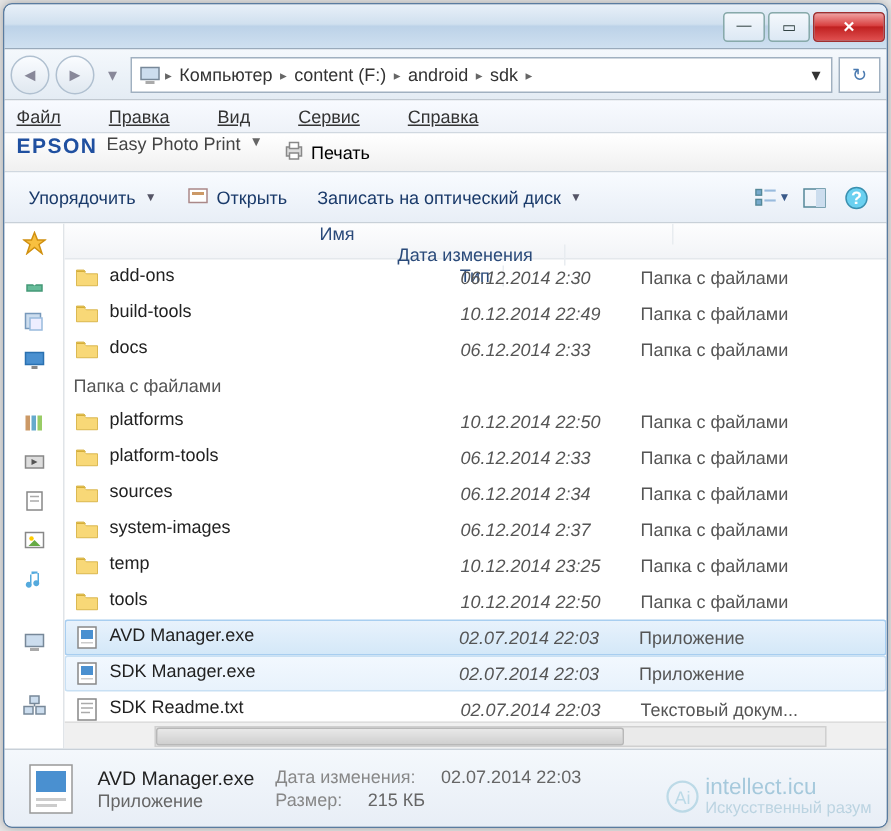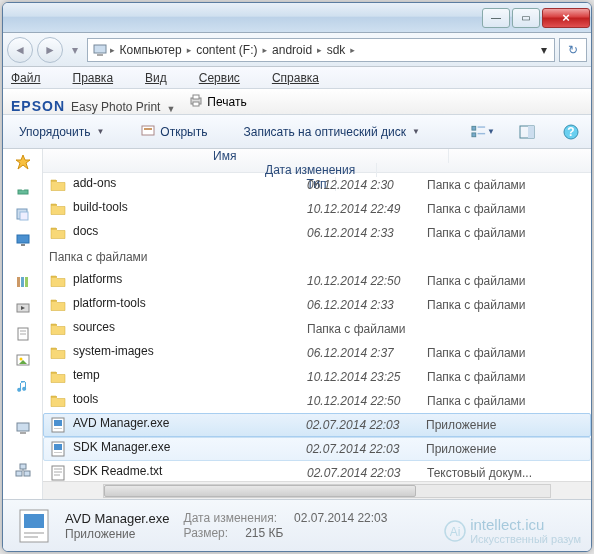--- a/index.html
+++ b/index.html
@@ -20,26 +20,26 @@
 .addrbar { flex: 1; height: 24px; border: 1px solid #a0b0c0; background: #fff; display: flex; align-items: center; padding: 0 4px; gap: 2px; overflow: hidden; }
 .addr-seg { display: flex; align-items: center; gap: 3px; padding: 0 3px; white-space: nowrap; color: #333; }
 .addr-sep { color: #666; font-size: 9px; }
 .addr-icon { width: 16px; height: 16px; display: flex; align-items: center; justify-content: center; }
 .searchbox { width: 28px; height: 24px; border: 1px solid #a0b0c0; background: #fff; display: flex; align-items: center; justify-content: center; color: #4a7ab0; }
 
 .menubar { height: 22px; background: linear-gradient(#f8faff,#eef2f8); border-bottom: 1px solid #d0d8e0; display: flex; align-items: center; padding: 0 8px; gap: 32px; }
 .menubar span { color: #333; }
 .menubar span u { text-decoration: underline; }
 
-.epsonbar { height: 26px; background: linear-gradient(#fff,#f0f0f0); border-bottom: 1px solid #d0d8e0; display: flex; align-items: flex-end; padding: 0 8px; gap: 6px; }
+.epsonbar { height: 26px; background: linear-gradient(#fff,#f0f0f0); border-bottom: 1px solid #d0d8e0; display: flex; align-items: flex-start; padding: 0 8px; gap: 6px; }
 .epson-logo { color: #2050a0; font-weight: bold; font-family: Arial; font-size: 14px; letter-spacing: 1px; }
 .epson-txt { color: #444; }
 .epson-btn { display: flex; align-items: center; gap: 3px; padding: 2px 6px; border: 1px solid transparent; border-radius: 2px; }
 
-.toolbar { height: 34px; background: linear-gradient(#f8fbff,#e8eef6); border-bottom: 1px solid #c8d0d8; display: flex; align-items: center; padding: 0 8px; gap: 20px; }
+.toolbar { height: 34px; background: linear-gradient(#f8fbff,#e8eef6); border-bottom: 1px solid #c8d0d8; display: flex; align-items: center; padding: 0 8px; gap: 4px; }
 .toolitem { display: flex; align-items: center; gap: 4px; padding: 4px 8px; color: #1a3a6a; border-radius: 2px; }
 .toolitem .drop { font-size: 8px; color: #556; margin-left: 2px; }
 .tool-sep { flex: 1; }
 .tool-icon-btn { width: 24px; height: 24px; display: flex; align-items: center; justify-content: center; color: #3a5a8a; }
 
 .body-area { flex: 1; display: flex; overflow: hidden; background: #fff; position: relative; }
 .sidebar { width: 40px; border-right: 1px solid #e0e4e8; padding: 4px 0; display: flex; flex-direction: column; gap: 8px; align-items: center; overflow: hidden; }
 .side-ico { width: 20px; height: 18px; display: flex; align-items: center; justify-content: center; font-size: 14px; }
 .side-group-sep { height: 8px; }
 
@@ -337,20 +337,21 @@
           <div class="frow">
             <div class="fcell name">
               <span class="fico">
                 <svg width="18" height="18" viewBox="0 0 18 18">
                   <path d="M2 5h5l1.5 1.5H16v8H2z" class="svg-folder"></path>
                   <path d="M2 4h5l1 1H2z" fill="#e8c860" stroke="#d0a830" stroke-width=".5"></path>
                 </svg>
               </span>
               <span>sources</span>
             </div>
+            <div class="fcell date">06.12.2014 2:34</div>
             <div class="fcell type">Папка с файлами</div>
           </div>
           <div class="frow">
             <div class="fcell name">
               <span class="fico">
                 <svg width="18" height="18" viewBox="0 0 18 18">
                   <path d="M2 5h5l1.5 1.5H16v8H2z" class="svg-folder"></path>
                   <path d="M2 4h5l1 1H2z" fill="#e8c860" stroke="#d0a830" stroke-width=".5"></path>
                 </svg>
               </span>

